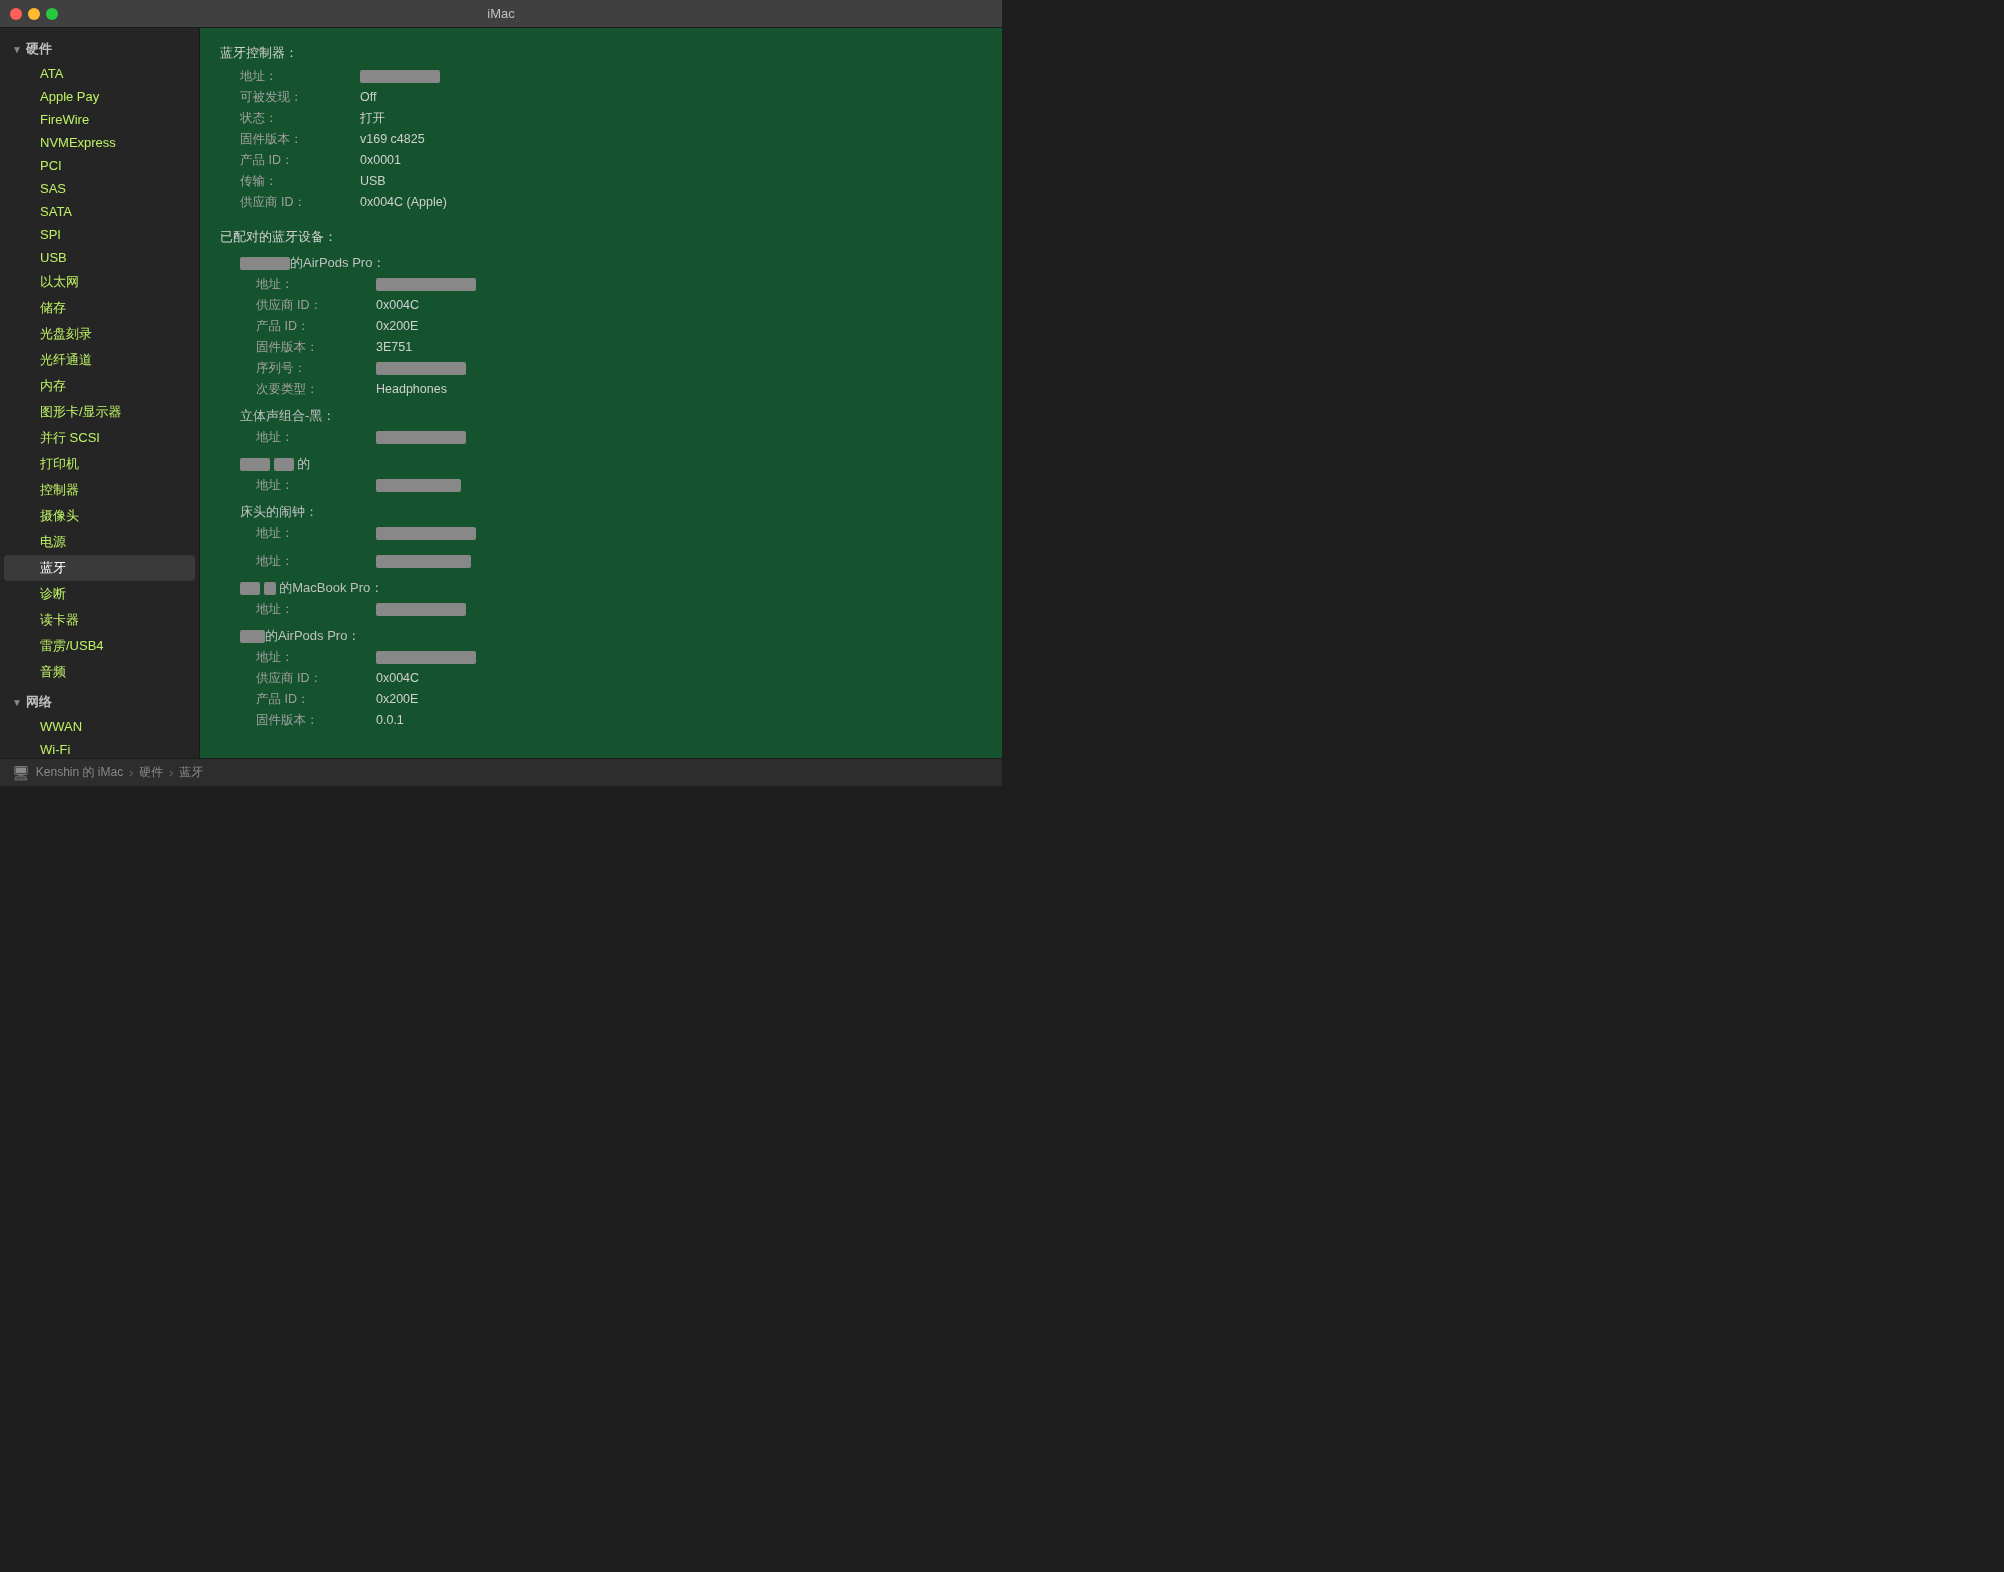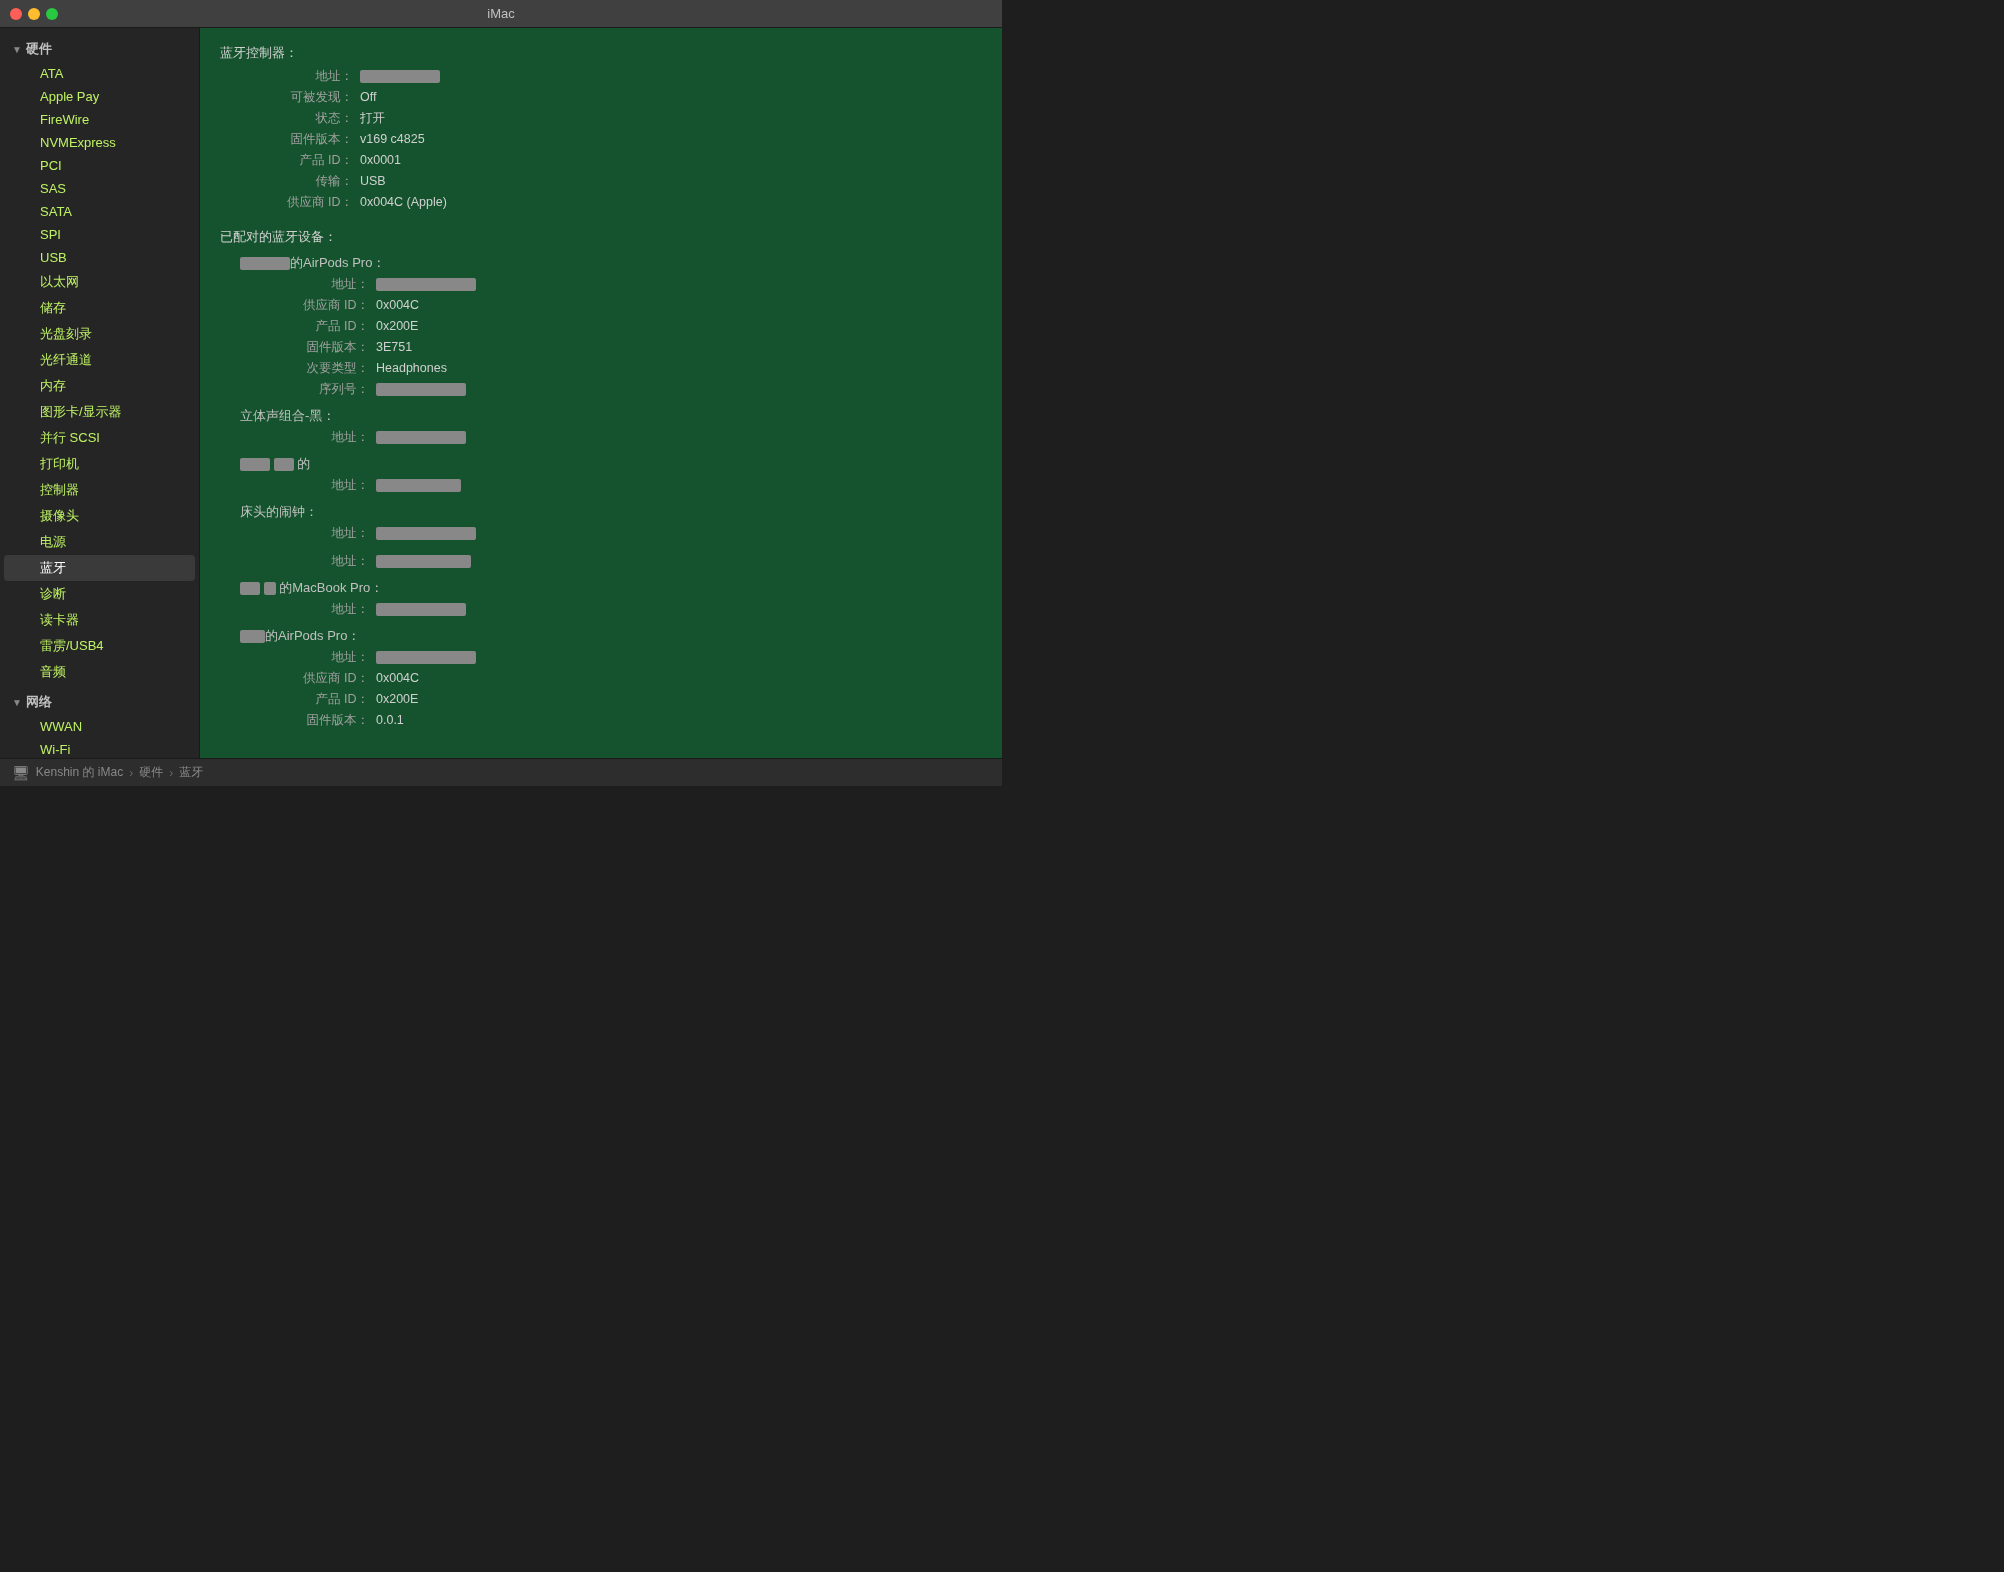--- a/index.html
+++ b/index.html
@@ -118,21 +118,21 @@
 
     .info-row {
       display: flex;
       margin: 1px 0;
       font-size: 12.5px;
       line-height: 1.6;
     }
     .info-label {
       color: #a0a0a0;
       min-width: 120px;
-      text-align: right;
+      text-align: left;
       padding-right: 7px;
       flex-shrink: 0;
     }
     .info-value {
       color: #d0d0d0;
     }
 
     .device-section {
       margin-top: 8px;
       margin-left: 20px;
@@ -284,26 +284,26 @@
             </div>
             <div class="info-row">
               <span class="info-label">产品 ID：</span>
               <span class="info-value">0x200E</span>
             </div>
             <div class="info-row">
               <span class="info-label">固件版本：</span>
               <span class="info-value">3E751</span>
             </div>
             <div class="info-row">
+              <span class="info-label">序列号：</span>
+              <span><span class="redacted-block" style="width:90px"></span></span>
+            </div>
+            <div class="info-row">
               <span class="info-label">次要类型：</span>
               <span class="info-value">Headphones</span>
-            </div>
-            <div class="info-row">
-              <span class="info-label">序列号：</span>
-              <span><span class="redacted-block" style="width:90px"></span></span>
             </div>
           </div>
         </div>
         <div class="device-section">
           <div class="device-title">立体声组合-黑：</div>
           <div class="device-rows">
             <div class="info-row">
               <span class="info-label">地址：</span>
               <span><span class="redacted-block" style="width:90px"></span></span>
             </div>

